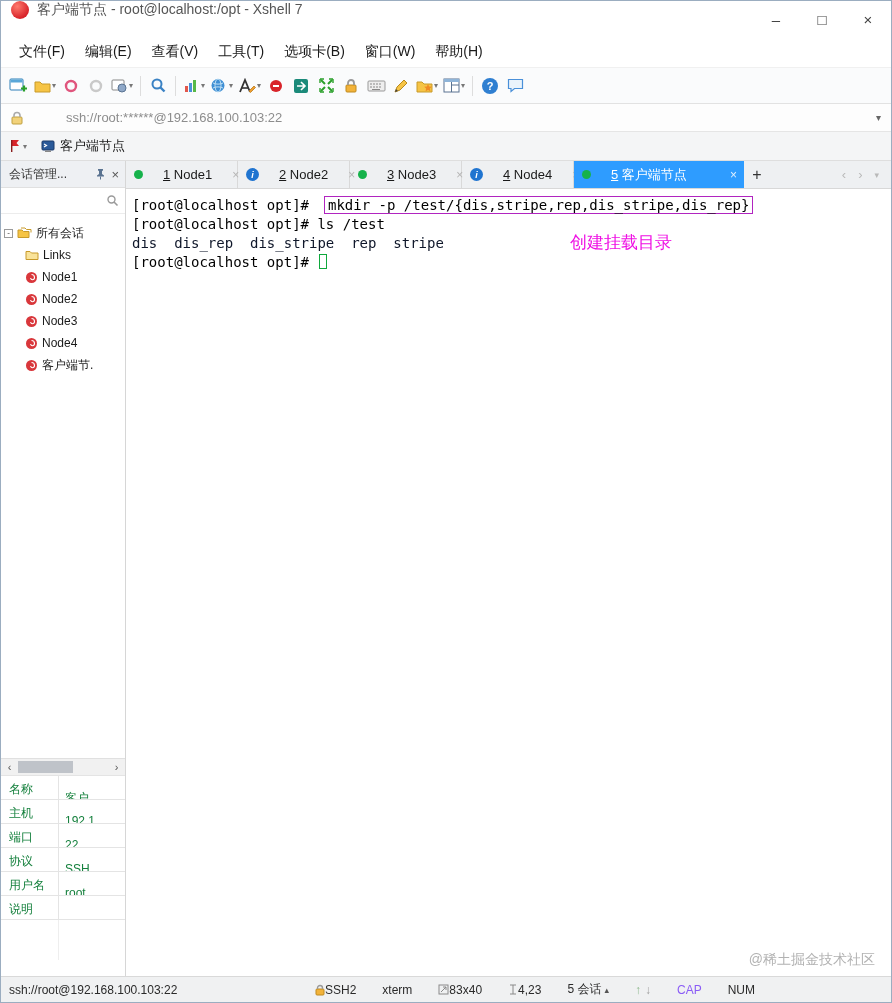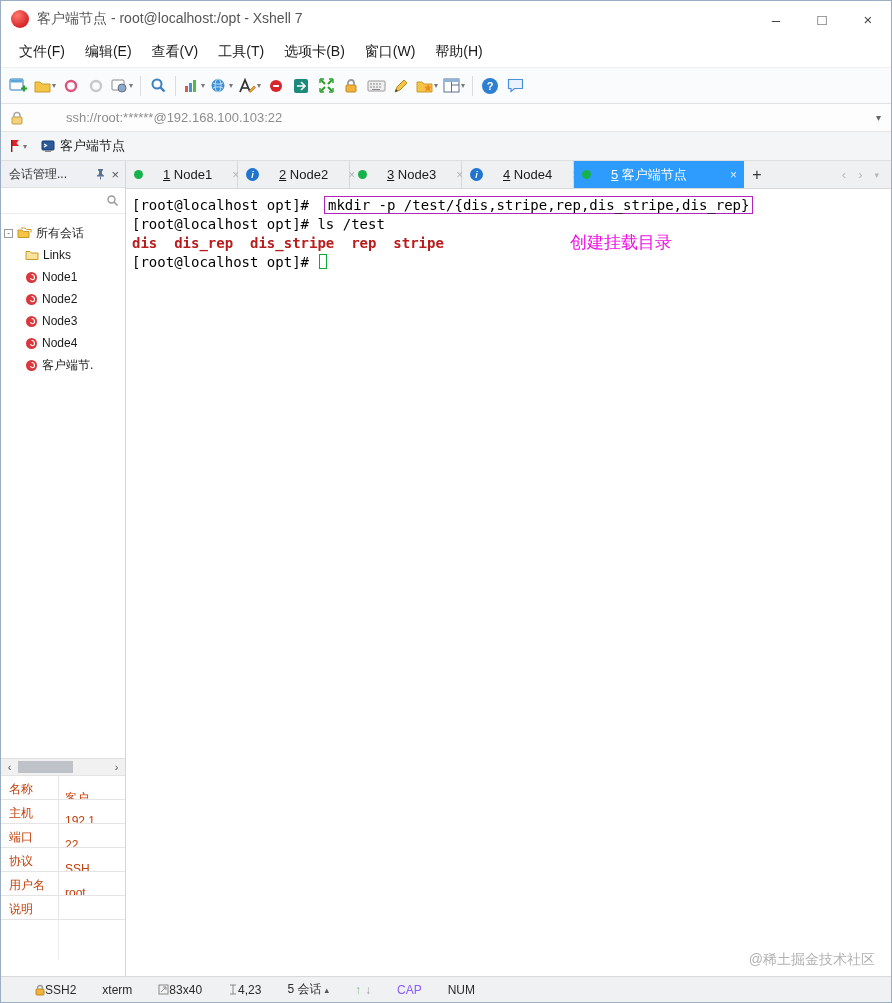--- a/index.html
+++ b/index.html
@@ -3,21 +3,21 @@
 <meta charset="utf-8">
 <style>
   * { margin:0; padding:0; box-sizing:border-box; }
   html,body { background:#d8d8d8; }
   .window {
     width:892px; height:1003px; background:#fff;
     border:1px solid #9badc0; display:flex; flex-direction:column;
     font-family:"Liberation Sans", sans-serif; overflow:hidden;
   }
   
-  .titlebar { height:36px; background:#fff; display:flex; align-items:center; padding-left:10px; flex:none; }
+  .titlebar { height:36px; background:#fff; display:flex; align-items:flex-start; padding-left:10px; flex:none; }
   .app-logo { width:18px; height:18px; border-radius:50%; background:radial-gradient(circle at 35% 30%, #ff7a6e, #d8242a 70%); flex:none; }
   .title-text { margin-left:8px; font-size:14px; color:#555; flex:1; white-space:nowrap; overflow:hidden; }
   .win-ctrls { display:flex; height:100%; }
   .win-btn { width:46px; display:flex; align-items:center; justify-content:center; font-size:15px; color:#444; }
   
   .menubar { height:30px; background:#fff; display:flex; align-items:center; padding-left:8px; font-size:14px; color:#1a1a1a; flex:none; }
   .menu-item { padding:4px 10px; }
   
   .toolbar { height:37px; background:#fafbfc; border-top:1px solid #f0f0f0; border-bottom:1px solid #e2e2e2; display:flex; align-items:center; padding-left:6px; gap:1px; flex:none; }
   .tbtn { height:27px; min-width:24px; display:flex; align-items:center; justify-content:center; padding:0 2px; }
@@ -42,21 +42,21 @@
   .sm-search { height:26px; border-bottom:1px solid #ececec; display:flex; align-items:center; padding:0 6px; flex:none; }
   .sm-search-box { flex:1; }
   .sm-tree { flex:1; padding-top:8px; font-size:12px; color:#1a1a1a; overflow:hidden; }
   .tree-row { height:22px; display:flex; align-items:center; gap:4px; padding-left:3px; white-space:nowrap; }
   .tree-row.child { padding-left:24px; }
   .expander { width:9px; height:9px; border:1px solid #9a9a9a; background:#fff; display:inline-flex; align-items:center; justify-content:center; font-size:8px; line-height:1; color:#333; flex:none; }
   .sm-hscroll { height:17px; background:#f1f1f1; border-top:1px solid #e0e0e0; display:flex; align-items:center; flex:none; }
   .hs-btn { width:17px; text-align:center; color:#555; font-size:11px; }
   .hs-track { flex:1; height:100%; position:relative; }
   .hs-thumb { position:absolute; left:0; top:2px; width:55px; height:12px; background:#bfc3c9; }
-  .sm-props { flex:none; font-size:12px; color:#c2410c; border-top:1px solid #e4e4e4; }
+  .sm-props { flex:none; font-size:12px; color:#15803d; border-top:1px solid #e4e4e4; }
   .prow { display:flex; height:24px; border-bottom:1px solid #e4e4e4; }
   .pkey { width:58px; flex:none; padding:5px 0 0 8px; border-right:1px solid #e4e4e4; }
   .pval { flex:1; padding:14px 0 0 6px; white-space:nowrap; overflow:hidden; }
   .props-filler { height:56px; display:flex; }
   .pf-left { width:58px; border-right:1px solid #eee; height:40px; }
   
   .content { flex:1; display:flex; flex-direction:column; min-width:0; }
   .tabbar { height:28px; background:#eef0f2; border-bottom:1px solid #d8d8d8; display:flex; align-items:stretch; flex:none; }
   .tab { width:112px; flex:none; display:flex; align-items:center; gap:20px; padding:0 6px 0 8px; border-right:1px solid #d9d9d9; font-size:13px; color:#1a1a1a; white-space:nowrap; }
   .tab.wide { width:170px; }
@@ -65,21 +65,21 @@
   .tab.active { background:#2e9cff; color:#fff; border-right-color:#2e9cff; }
   .tab.active .tclose { color:#dff0ff; }
   .dot { width:9px; height:9px; border-radius:50%; background:#16b24b; flex:none; }
   .ibadge { width:13px; height:13px; border-radius:50%; background:#1f74d0; color:#fff; font-size:9px; font-weight:bold; display:inline-flex; align-items:center; justify-content:center; flex:none; font-style:italic; }
   .tab-plus { width:26px; display:flex; align-items:center; justify-content:center; color:#333; font-size:16px; flex:none; }
   .tab-nav { margin-left:auto; display:flex; align-items:center; gap:12px; padding:0 12px; color:#b9b9b9; font-size:13px; }
   
   .terminal { flex:1; background:#fff; position:relative; font-family:"DejaVu Sans Mono","Liberation Mono",monospace; font-size:14px; line-height:19px; padding:7px 0 0 6px; color:#000; overflow:hidden; }
   .tline { white-space:pre; }
   .cmd-box { border:1px solid #b124c0; padding:0 3px; margin-left:15px; }
-  .out-blue { color:#b91c1c; font-weight:bold; }
+  .out-blue { color:#0f172a; font-weight:normal; }
   .cursor-block { display:inline-block; width:8px; height:15px; border:1px solid #0fa83c; vertical-align:-2px; margin-left:2px; }
   .annotation { position:absolute; left:444px; top:44px; color:#ef0fe4; font-family:"Liberation Sans",sans-serif; font-size:17px; }
   .watermark { position:absolute; right:16px; bottom:7px; color:#b2b2b2; font-family:"Liberation Sans",sans-serif; font-size:14px; }
   
   .statusbar { height:26px; background:#f0f1f2; border-top:1px solid #d9d9d9; display:flex; align-items:center; font-size:12px; color:#2a2a2a; padding:0 14px 0 8px; flex:none; }
   .sb-url { width:280px; flex:none; white-space:nowrap; }
   .sb-item { display:flex; align-items:center; gap:0; margin-left:26px; white-space:nowrap; }
   .sb-dim { color:#8b5cf6; }
   .sb-caret { font-size:9px; color:#555; margin-left:3px; }
   .sb-arrows { display:flex; gap:4px; margin-left:26px; }
@@ -408,20 +408,21 @@
         <div class="tline"><span>[root@localhost opt]# </span><span>ls /test</span></div>
         <div class="tline out-blue">dis  dis_rep  dis_stripe  rep  stripe</div>
         <div class="tline"><span>[root@localhost opt]# </span><span class="cursor-block"></span></div>
         <div class="annotation">创建挂载目录</div>
         <div class="watermark">@稀土掘金技术社区</div>
       </div>
     </div>
   </div>
 
   <div class="statusbar">
+    <span class="sb-url">ssh://root@192.168.100.103:22</span>
     <span class="sb-item">
       <svg width="10" height="12" viewBox="0 0 10 12">
           <rect x="1" y="5" width="8" height="6" rx="1" fill="#f2b33a" stroke="#c08a1e"></rect>
           <path d="M2.5 5V4a2.5 2.5 0 015 0v1" fill="none" stroke="#999" stroke-width="1.4"></path>
         </svg>
       <span>SSH2</span>
     </span>
     <span class="sb-item">xterm</span>
     <span class="sb-item">
       <svg width="11" height="11" viewBox="0 0 11 11">

